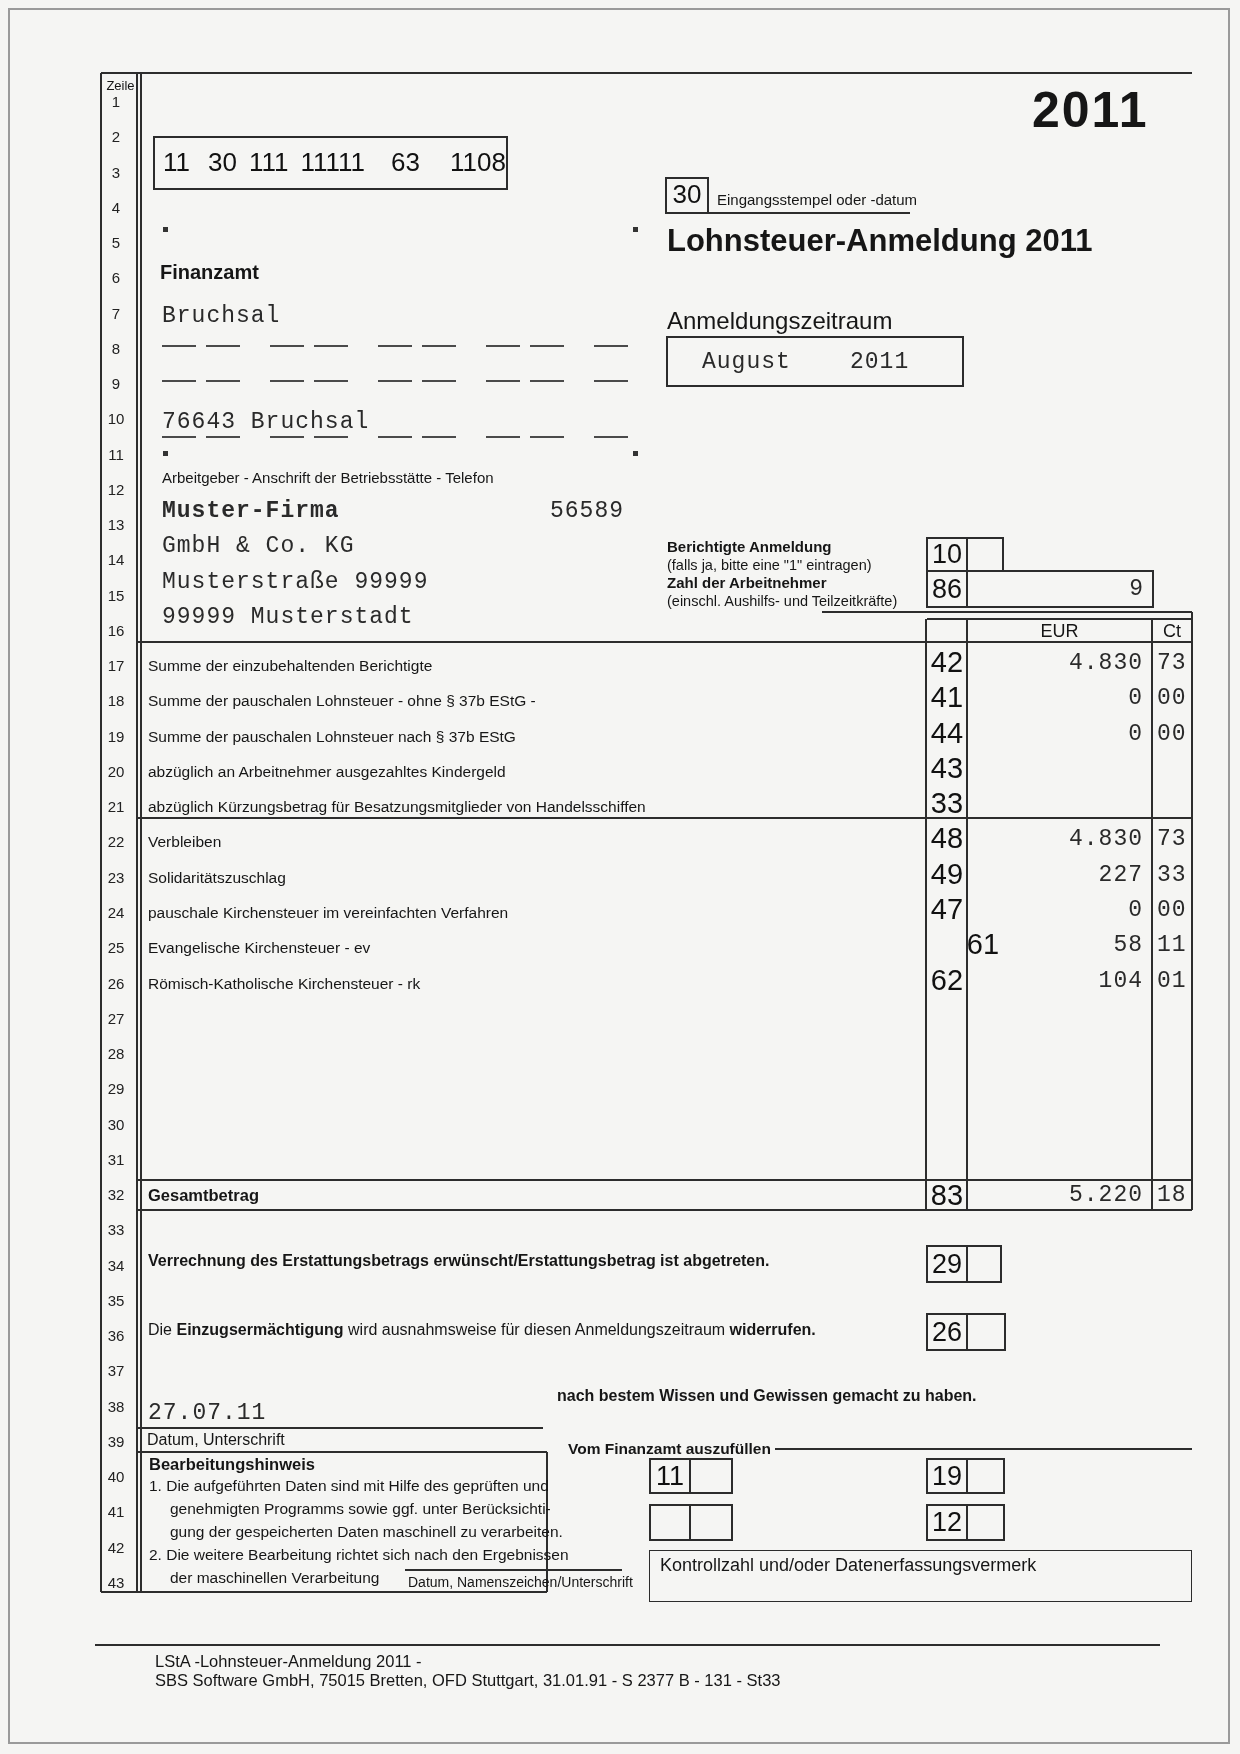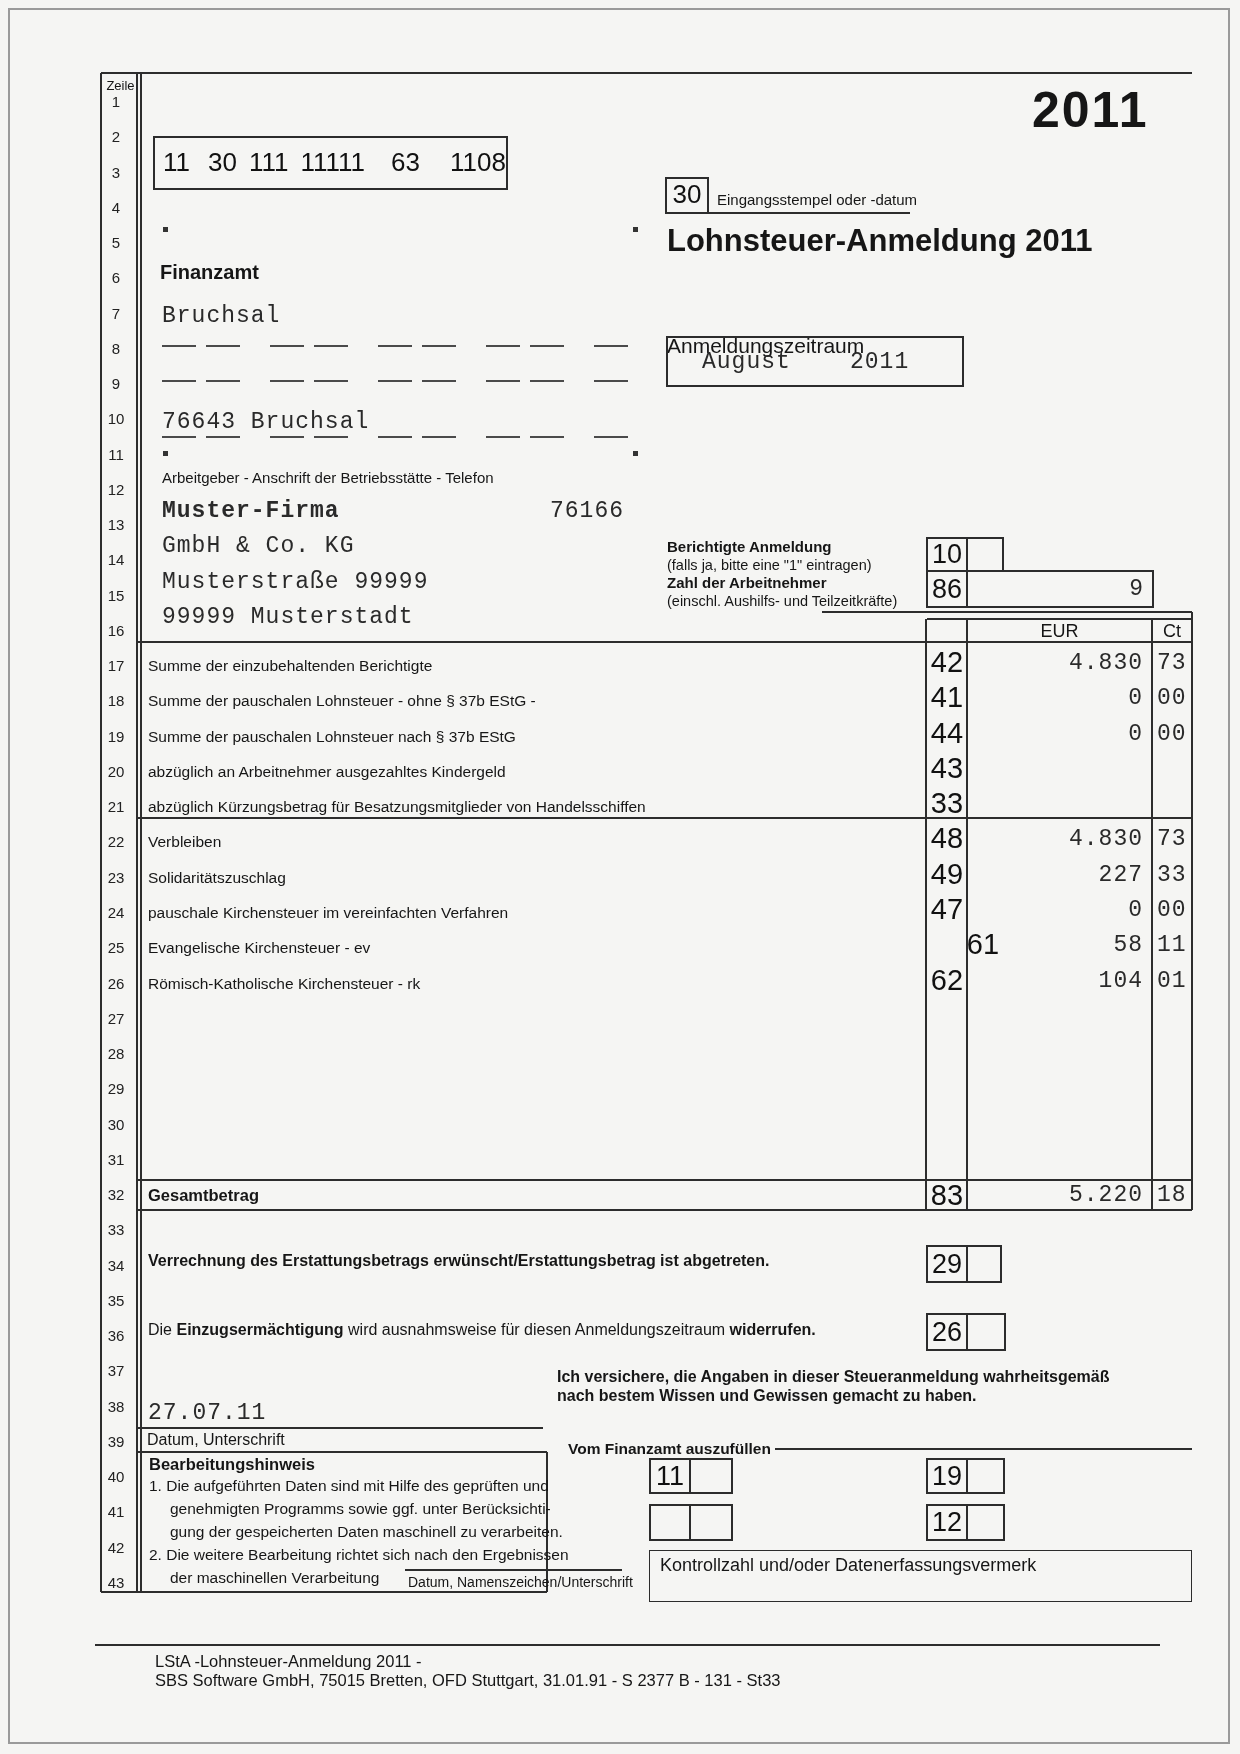--- a/index.html
+++ b/index.html
@@ -121,28 +121,28 @@
   <div class="dot" style="left:163px;top:451px;"></div>
   <div class="dot" style="left:633px;top:451px;"></div>
 
   <div class="t b" style="left:160px;top:261px;font-size:20px;">Finanzamt</div>
   <div class="t mono" style="left:162px;top:303px;">Bruchsal</div>
   <div class="dashline" style="left:162px;top:345px;width:468px;"></div>
   <div class="dashline" style="left:162px;top:380px;width:468px;"></div>
   <div class="t mono" style="left:162px;top:409px;">76643 Bruchsal</div>
   <div class="dashline" style="left:162px;top:436px;width:468px;"></div>
 
-  <div class="t" style="left:667px;top:307px;font-size:21px;margin-top:27px;">Anmeldungszeitraum</div>
+  <div class="t" style="left:667px;top:307px;font-size:24px;">Anmeldungszeitraum</div>
   <div class="fbox" style="left:666px;top:336px;width:298px;height:51px;"></div>
   <div class="t mono" style="left:702px;top:349px;">August</div>
   <div class="t mono" style="left:850px;top:349px;">2011</div>
 
   <div class="t" style="left:162px;top:469px;font-size:15px;">Arbeitgeber - Anschrift der Betriebsstätte - Telefon</div>
   <div class="t mono" style="left:162px;top:498px;font-weight:bold;">Muster-Firma</div>
-  <div class="t mono" style="left:550px;top:498px;width:73px;text-align:right;">76166</div>
+  <div class="t mono" style="left:550px;top:498px;width:73px;text-align:right;">56589</div>
   <div class="t mono" style="left:162px;top:533px;">GmbH &amp; Co. KG</div>
   <div class="t mono" style="left:162px;top:569px;">Musterstraße 99999</div>
   <div class="t mono" style="left:162px;top:604px;">99999 Musterstadt</div>
 
   <div class="t b" style="left:667px;top:538px;font-size:15px;">Berichtigte Anmeldung</div>
   <div class="t sm" style="left:667px;top:556px;">(falls ja, bitte eine "1" eintragen)</div>
   <div class="t b" style="left:667px;top:574px;font-size:15px;">Zahl der Arbeitnehmer</div>
   <div class="t sm" style="left:667px;top:592px;">(einschl. Aushilfs- und Teilzeitkräfte)</div>
 
   <div class="fbox" style="left:926px;top:537px;width:42px;height:35px;"></div>
@@ -205,21 +205,20 @@
   <div class="fbox" style="left:966px;top:1245px;width:36px;height:38px;"></div>
   <div class="t code" style="left:926px;top:1245px;line-height:38px;">29</div>
 
   <div class="t" style="left:148px;top:1321px;font-size:16px;">
     <span>Die </span><span class="b">Einzugsermächtigung</span><span> wird ausnahmsweise für diesen Anmeldungszeitraum  </span><span class="b">widerrufen.</span>
   </div>
   <div class="fbox" style="left:926px;top:1313px;width:42px;height:38px;"></div>
   <div class="fbox" style="left:966px;top:1313px;width:40px;height:38px;"></div>
   <div class="t code" style="left:926px;top:1313px;line-height:38px;">26</div>
 
-  <div class="t b" style="left:557px;top:1368px;font-size:16px;">Ich versichere, die Angaben in dieser Steueranmeldung wahrheitsgemäß</div>
   <div class="t b" style="left:557px;top:1387px;font-size:16px;">nach bestem Wissen und Gewissen gemacht zu haben.</div>
 
   <div class="t mono" style="left:148px;top:1400px;">27.07.11</div>
   <div class="t" style="left:147px;top:1431px;font-size:16px;">Datum, Unterschrift</div>
 
   <div class="t b" style="left:568px;top:1440px;font-size:15.5px;">Vom Finanzamt auszufüllen</div>
 
   <div class="fbox" style="left:649px;top:1458px;width:42px;height:36px;"></div>
   <div class="fbox" style="left:689px;top:1458px;width:44px;height:36px;"></div>
   <div class="t code" style="left:649px;top:1458px;line-height:36px;">11</div>

